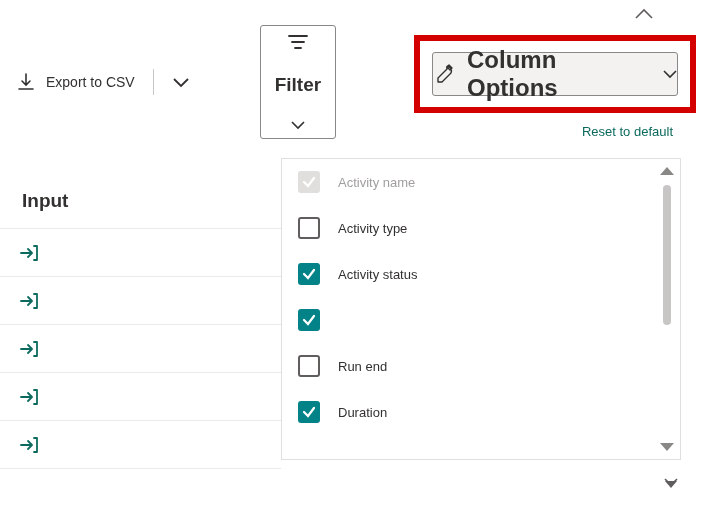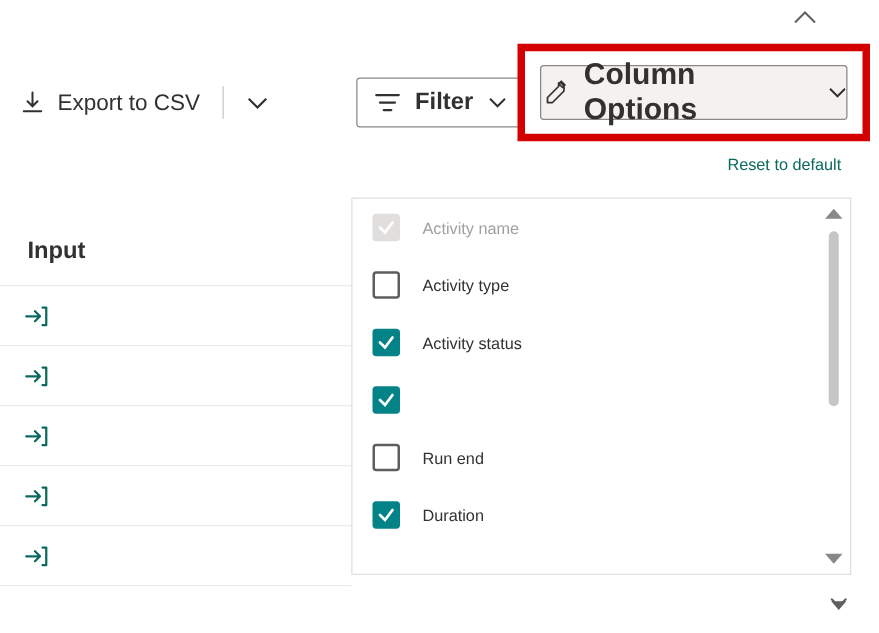--- a/index.html
+++ b/index.html
@@ -30,46 +30,47 @@
   }
   .export-area {
     display: flex;
     align-items: center;
     gap: 12px;
   }
   .export-btn {
     display: flex;
     align-items: center;
     gap: 10px;
-    font-size: 18px;
+    font-size: 14px;
     color: #323130;
     cursor: pointer;
   }
   .vdiv {
     width: 1px;
     height: 26px;
     background: #c8c6c4;
     margin-left: 6px;
   }
   .chev-btn {
     padding: 4px 6px;
     cursor: pointer;
   }
   .spacer { flex: 0 0 64px; }
   .filter-btn {
     display: flex;
     align-items: center;
-    gap: 12px;
+    gap: 24px;
     border: 1px solid #8a8886;
     border-radius: 3px;
     padding: 8px 14px;
     font-size: 19px;
     font-weight: 600;
     cursor: pointer;
     background: #fff;
+    flex-direction: column;
   }
   .highlight-box {
     position: absolute;
     top: 35px;
     left: 414px;
     width: 282px;
     height: 78px;
     border: 6px solid #d40000;
     pointer-events: none;
   }

